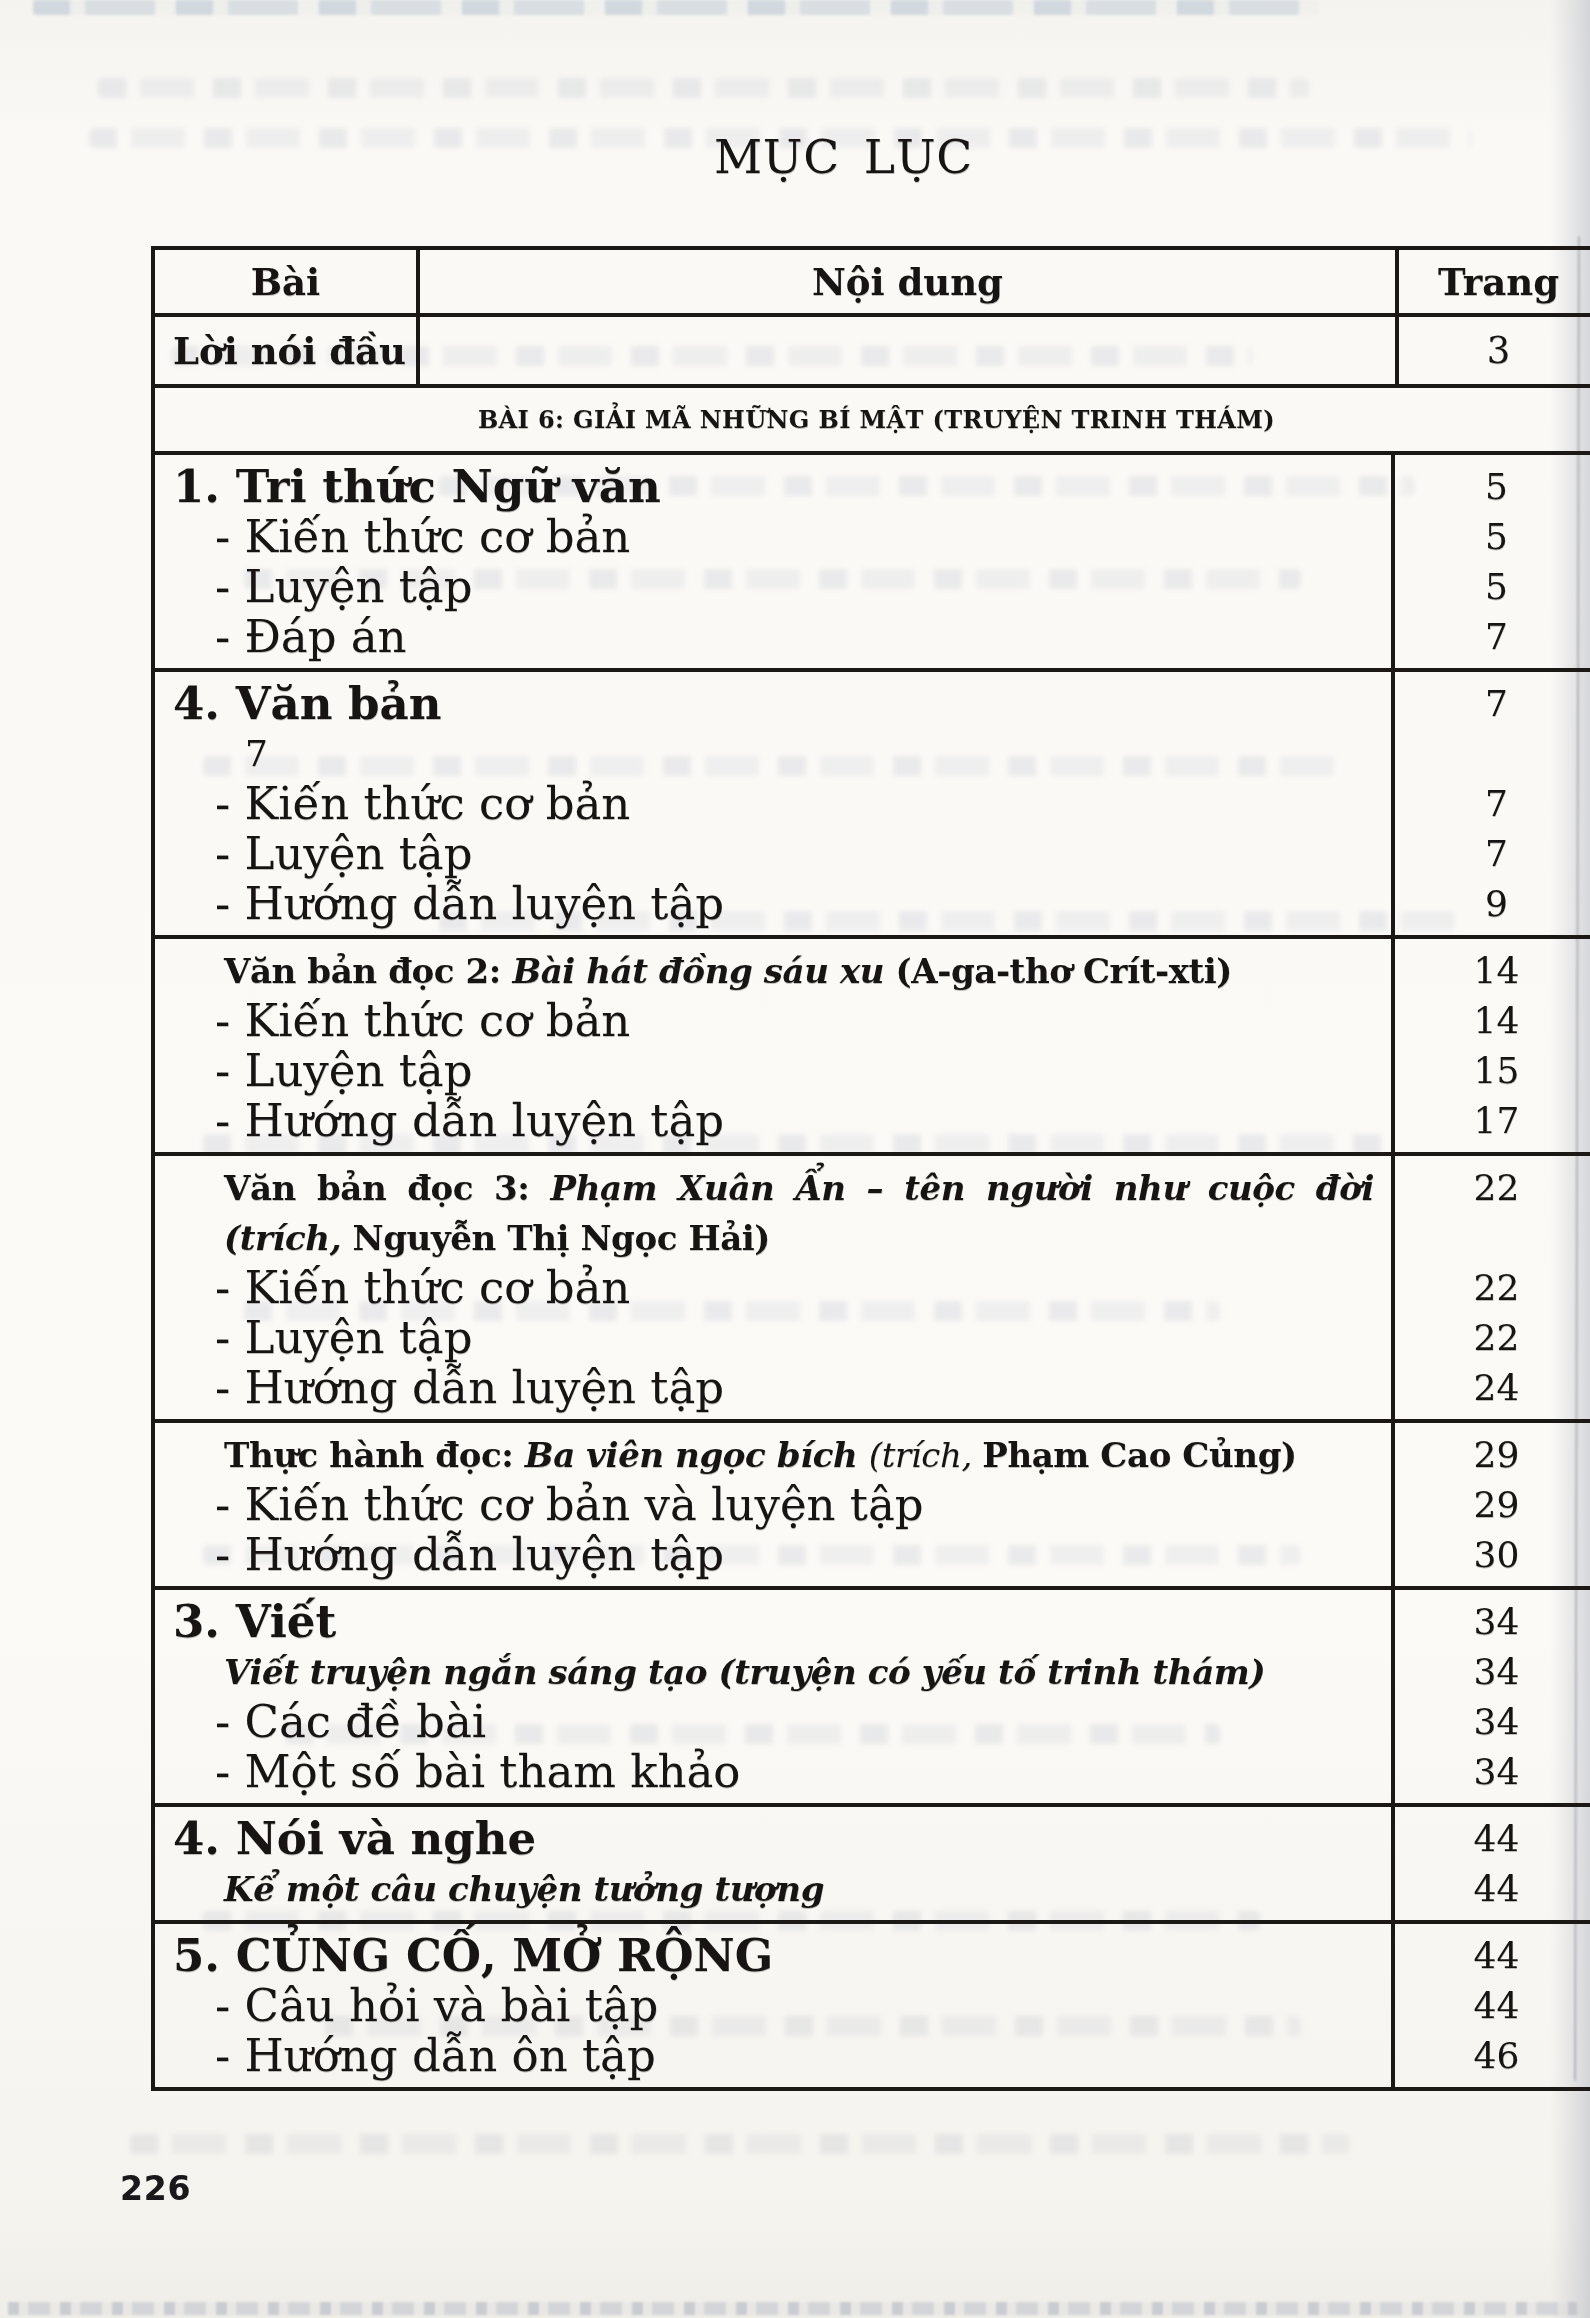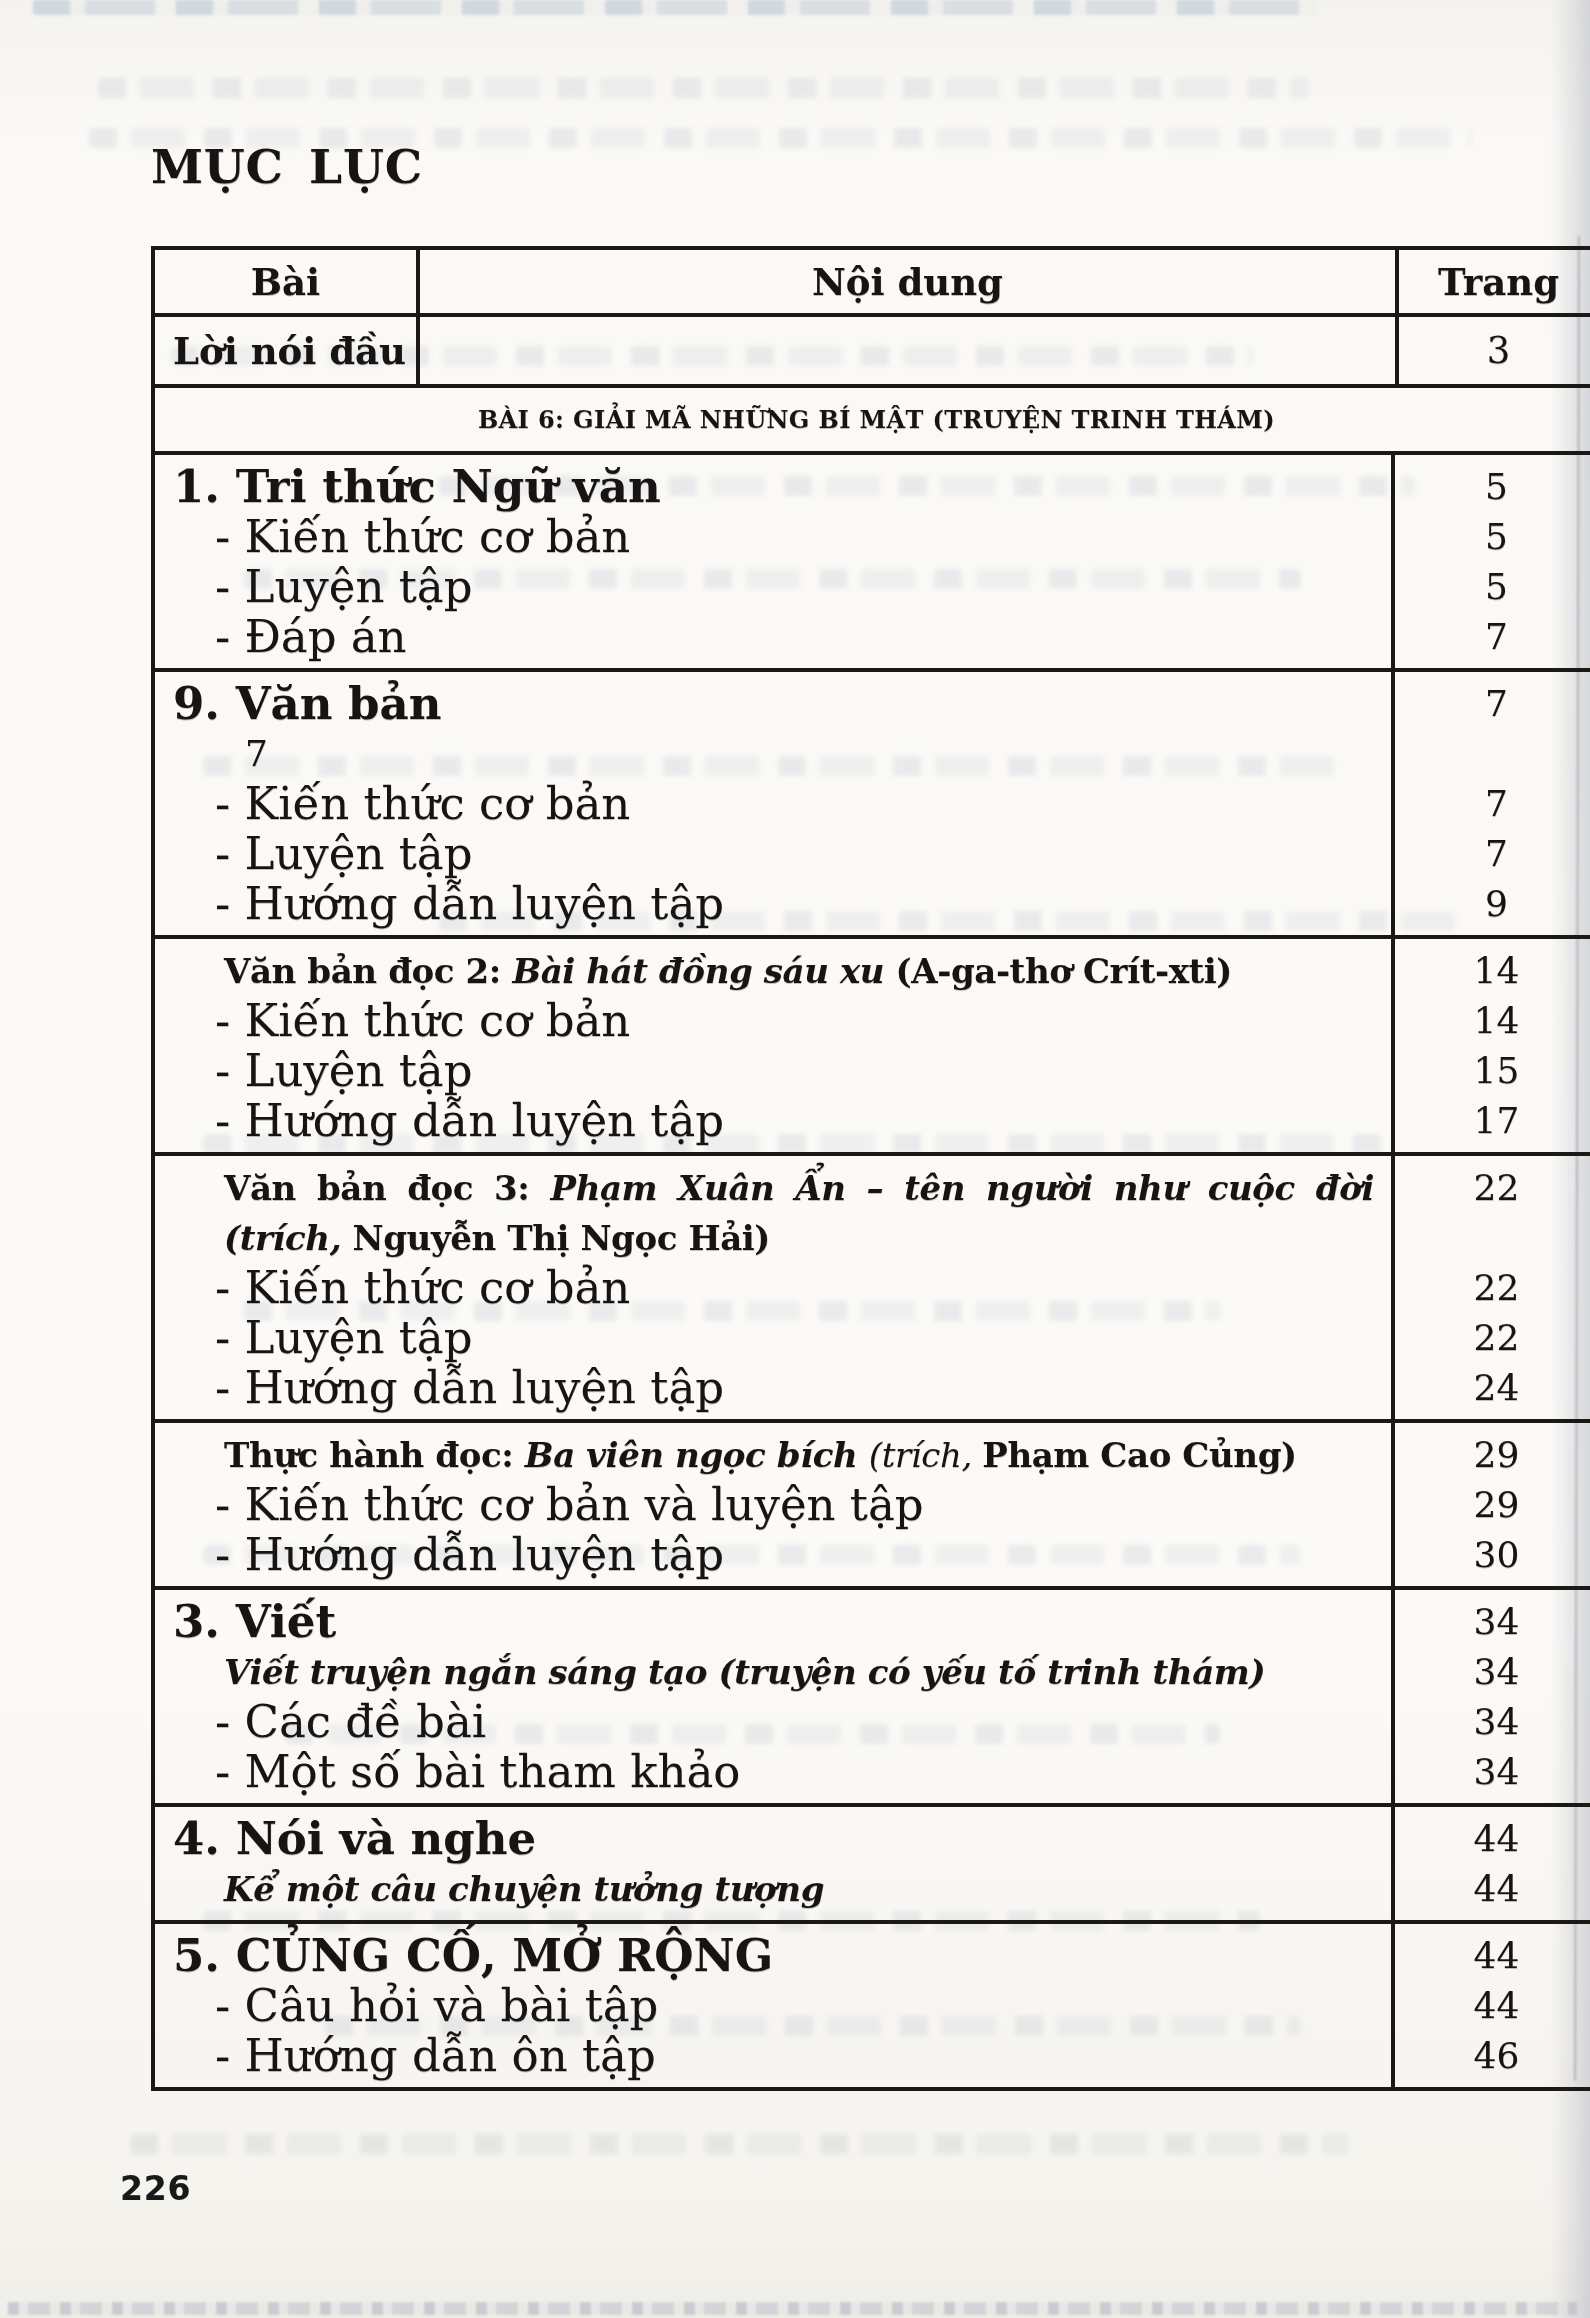--- a/index.html
+++ b/index.html
@@ -39,22 +39,22 @@
     position:absolute;z-index:1;left:1550px;top:0;width:41px;height:2319px;
     background:linear-gradient(90deg,rgba(195,197,204,0) 0%,rgba(186,189,198,.40) 70%,rgba(176,179,190,.50) 100%);
   }
   .edge-right-line{
     position:absolute;z-index:1;left:1576px;top:236px;width:2.4px;height:1845px;
     background:rgba(104,106,120,.38);border-radius:1.6px;filter:blur(0.8px);
     transform:rotate(.12deg);
   }
   
   .title{
-    position:absolute;z-index:3;left:151px;top:139px;width:1385px;
-    font-size:47px;font-weight:700;letter-spacing:0.8px;word-spacing:8.1px;
+    position:absolute;z-index:3;left:151px;top:129px;width:1385px;
+    text-align:center;font-size:47px;font-weight:400;letter-spacing:0.8px;word-spacing:8.1px;
     text-shadow:0.4px 0.6px 0.6px rgba(25,22,20,.30);
   }
   
   .toc{
     position:absolute;z-index:2;left:151px;top:246px;width:1451px;
     box-sizing:border-box;border:4.9px solid #1b1815;
     text-shadow:0.3px 0.5px 0.5px rgba(25,22,20,.26);
   }
   .row{display:flex;align-items:stretch;}
   .hrow{height:63px;border-bottom:4.1px solid #1b1815;font-weight:700;font-size:37px;}
@@ -139,21 +139,21 @@
             <div class="entry-text ind1"><span class="sg-r">- Luyện tập</span></div>
             <div class="entry-page">5</div>
           </div>
           <div class="entry">
             <div class="entry-text ind1"><span class="sg-r">- Đáp án</span></div>
             <div class="entry-page">7</div>
           </div>
         </div>
         <div class="section">
           <div class="entry">
-            <div class="entry-text ind0"><span class="sg-b">9. Văn bản</span></div>
+            <div class="entry-text ind0"><span class="sg-b">4. Văn bản</span></div>
             <div class="entry-page">7</div>
           </div>
           <div class="entry">
             <div class="entry-page">7</div>
           </div>
           <div class="entry">
             <div class="entry-text ind1"><span class="sg-r">- Kiến thức cơ bản</span></div>
             <div class="entry-page">7</div>
           </div>
           <div class="entry">

